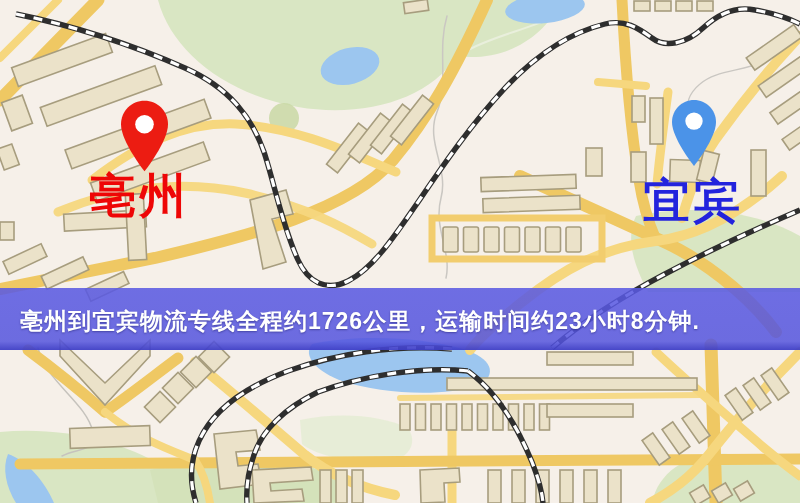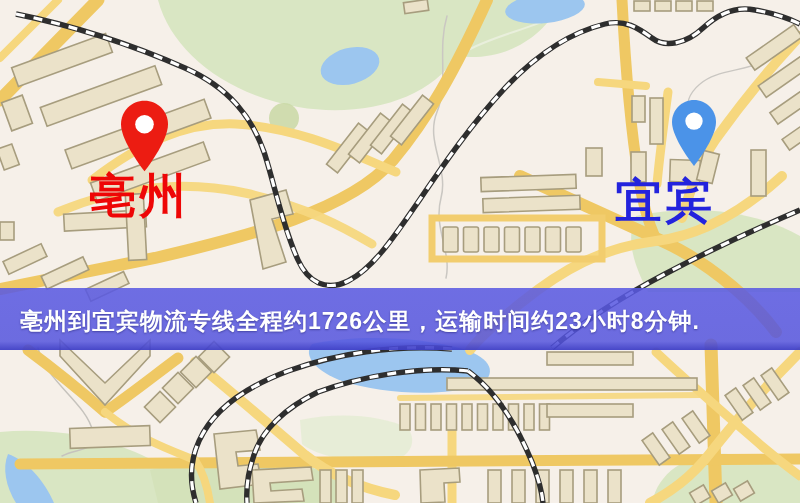--- a/index.html
+++ b/index.html
@@ -11,21 +11,21 @@
   .map-svg{position:absolute;left:0;top:0;width:800px;height:503px;display:block;}
   .pin{position:absolute;}
   .pin svg{display:block;}
   .pin-origin{left:121px;top:100px;width:47px;height:72px;color:var(--origin-pin,#ec1c12);}
   .pin-dest{left:672px;top:99px;width:44px;height:68px;color:var(--dest-pin,#4b93e8);}
   .city-label{
     position:absolute;font-weight:bold;font-size:47px;line-height:1;
     letter-spacing:3px;white-space:nowrap;
   }
   .label-origin{left:89px;top:172px;color:var(--origin-label,#ee0606);}
-  .label-dest{left:615px;top:177px;color:var(--dest-label,#2323dd);}
+  .label-dest{left:643px;top:177px;color:var(--dest-label,#2323dd);}
   .banner{
     position:absolute;left:0;top:288px;width:800px;height:62px;
     background:linear-gradient(to bottom,
       rgba(90,90,226,0.87) 0%,
       rgba(84,84,222,0.85) 86%,
       rgba(62,62,198,0.95) 100%);
     display:flex;align-items:center;box-sizing:border-box;padding:8px 0 4px 20px;
   }
   .banner span{
     color:var(--banner-fg,#ffffff);font-size:23px;font-weight:600;

